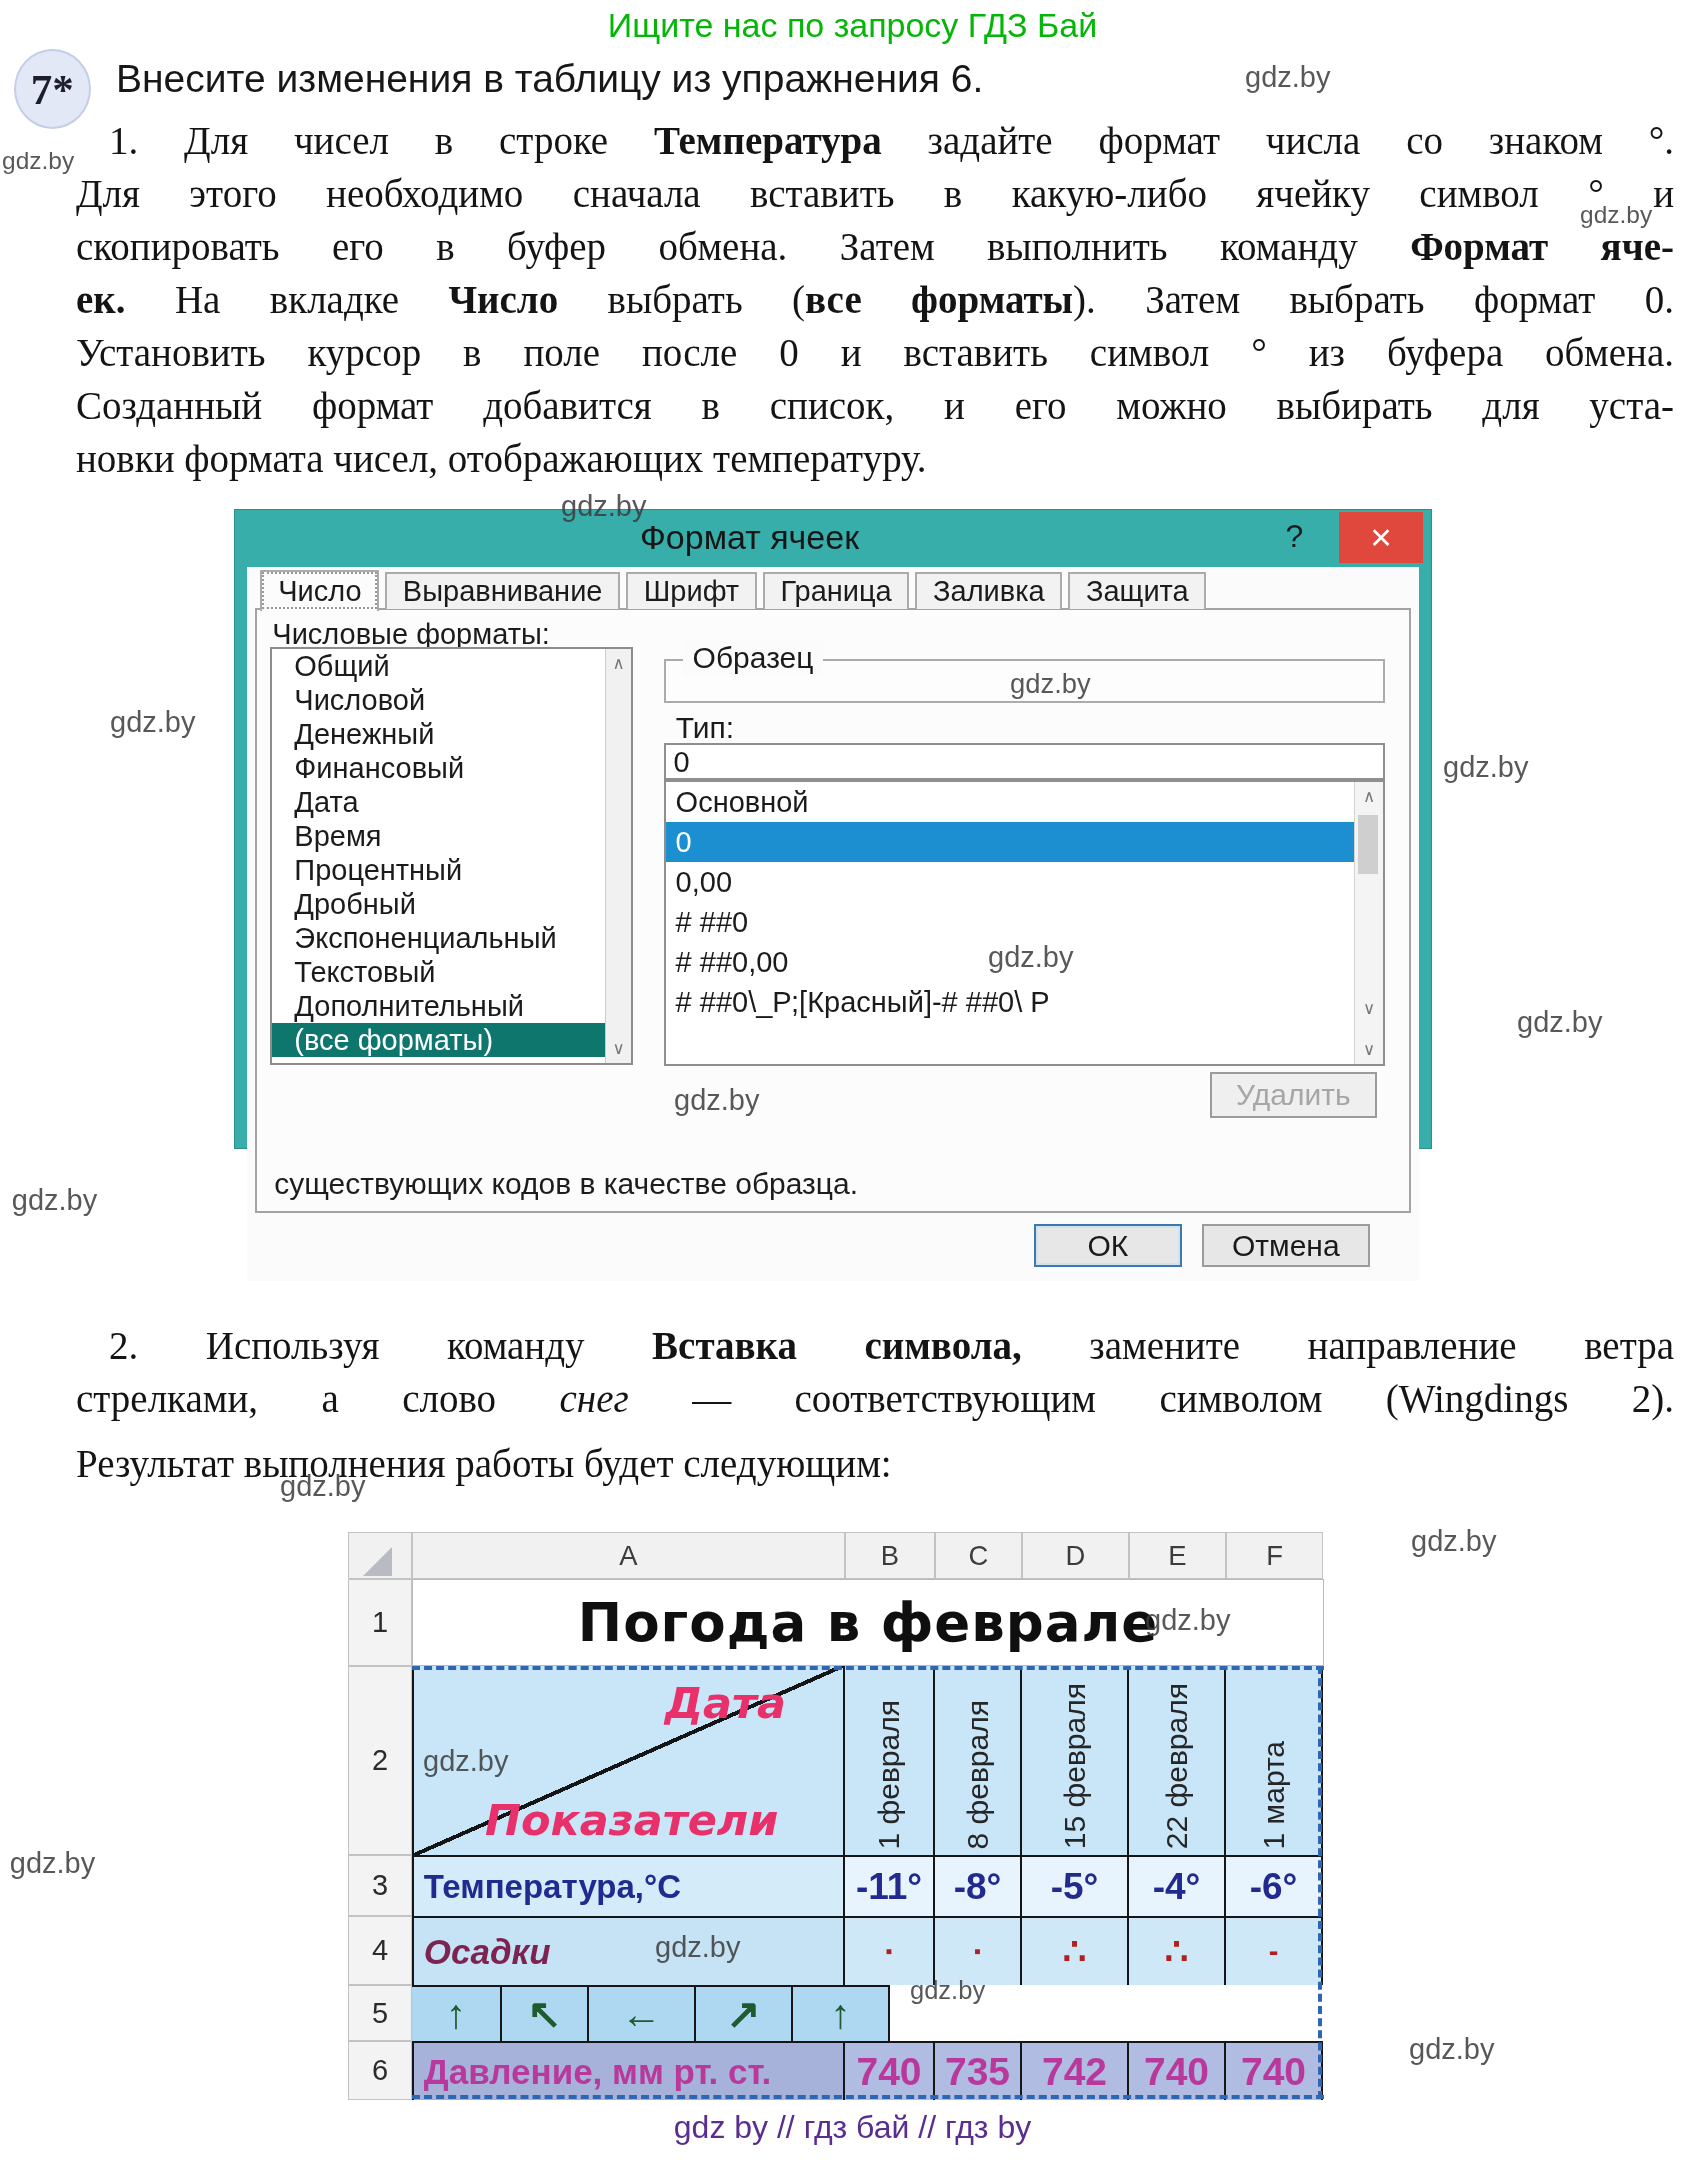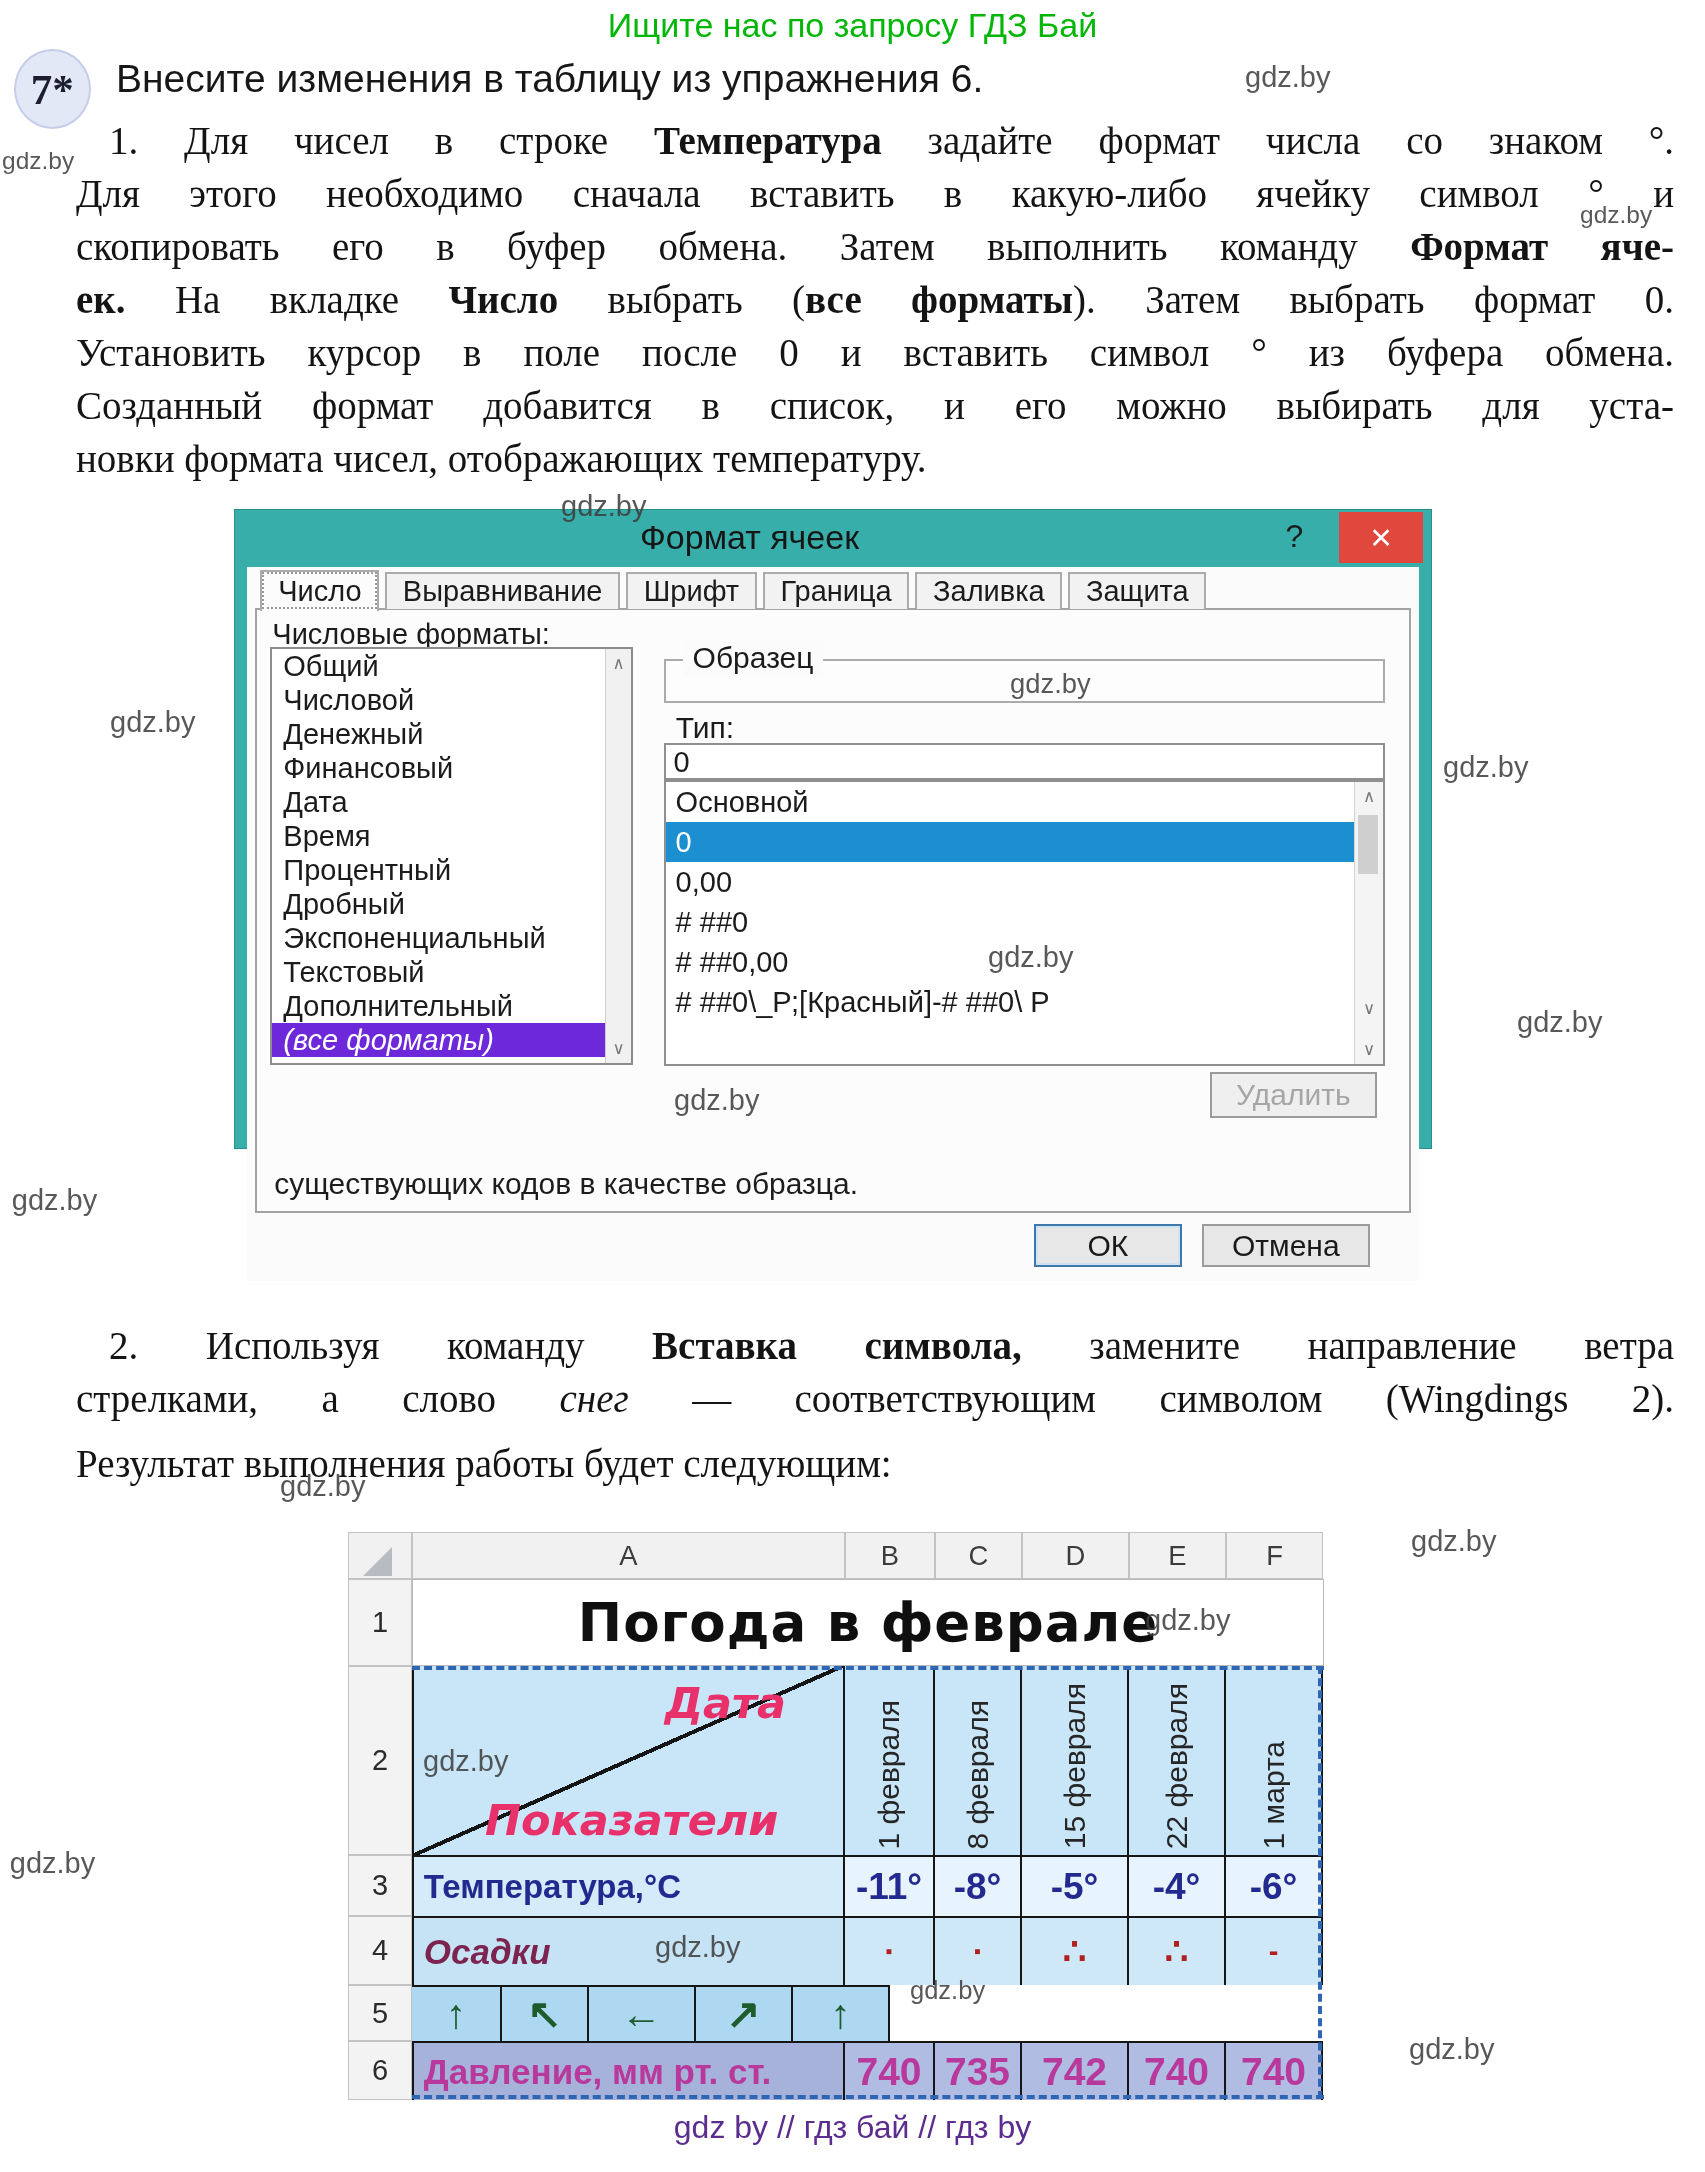--- a/index.html
+++ b/index.html
@@ -30,22 +30,22 @@
              display:flex;align-items:center;justify-content:center;font-size:37px;}
   .dlgbody{position:relative;width:1172px;height:714px;background:#fbfbfb;}
   .tabpage{position:absolute;left:7.8px;right:7.8px;top:41px;bottom:68px;border:2px solid #a3a3a3;background:#fcfcfc;}
   .tabs{position:absolute;left:13.7px;top:4.9px;display:flex;gap:5.9px;z-index:2;}
   .tab{height:37px;padding:0 15.7px;display:flex;align-items:center;font-size:29px;color:#1b1b1b;
        background:#f2f2f2;border:2px solid #ababab;border-bottom:none;box-sizing:border-box;}
   .tab.active{background:#fcfcfc;outline:2px dotted #9a9a9a;outline-offset:-4.9px;height:41px;margin-top:-2px;}
   .fmt-label{position:absolute;left:25.5px;top:51px;font-size:29px;color:#1b1b1b;}
   .fmt-list{position:absolute;left:23.5px;top:80px;width:363px;height:418px;border:2px solid #8c8c8c;
             background:#fff;box-sizing:border-box;overflow:hidden;}
-  .fmt-item{font-size:29px;line-height:34px;padding-left:11px;color:#1b1b1b;white-space:nowrap;}
-  .fmt-item.sel{background:#6d28d9;color:#fff;font-style:italic;}
+  .fmt-item{font-size:29px;line-height:34px;padding-left:22px;color:#1b1b1b;white-space:nowrap;}
+  .fmt-item.sel{background:#0f766e;color:#fff;}
   .fmt-sb{position:absolute;right:0;top:0;bottom:0;width:25.5px;background:#f1f1f1;border-left:1px solid #cccccc;}
   .sb-arr{position:absolute;left:0;width:100%;text-align:center;font-size:16.7px;color:#777;}
   
   .sample-box{position:absolute;left:417px;top:92px;width:721px;height:44px;border:2px solid #ababab;
               background:#fdfdfd;box-sizing:border-box;}
   .sample-label{position:absolute;left:436px;top:74px;font-size:30px;color:#1b1b1b;background:#fbfbfb;padding:0 9.8px;}
   .type-label{position:absolute;left:429px;top:144px;font-size:30px;color:#1b1b1b;}
   .type-input{position:absolute;left:417px;top:176px;width:721px;height:37px;border:2px solid #8f8f8f;
               background:#fff;box-sizing:border-box;font-size:29px;color:#1b1b1b;padding-left:7.8px;line-height:35px;}
   .type-list{position:absolute;left:417px;top:213px;width:721px;height:286px;border:2px solid #8f8f8f;

